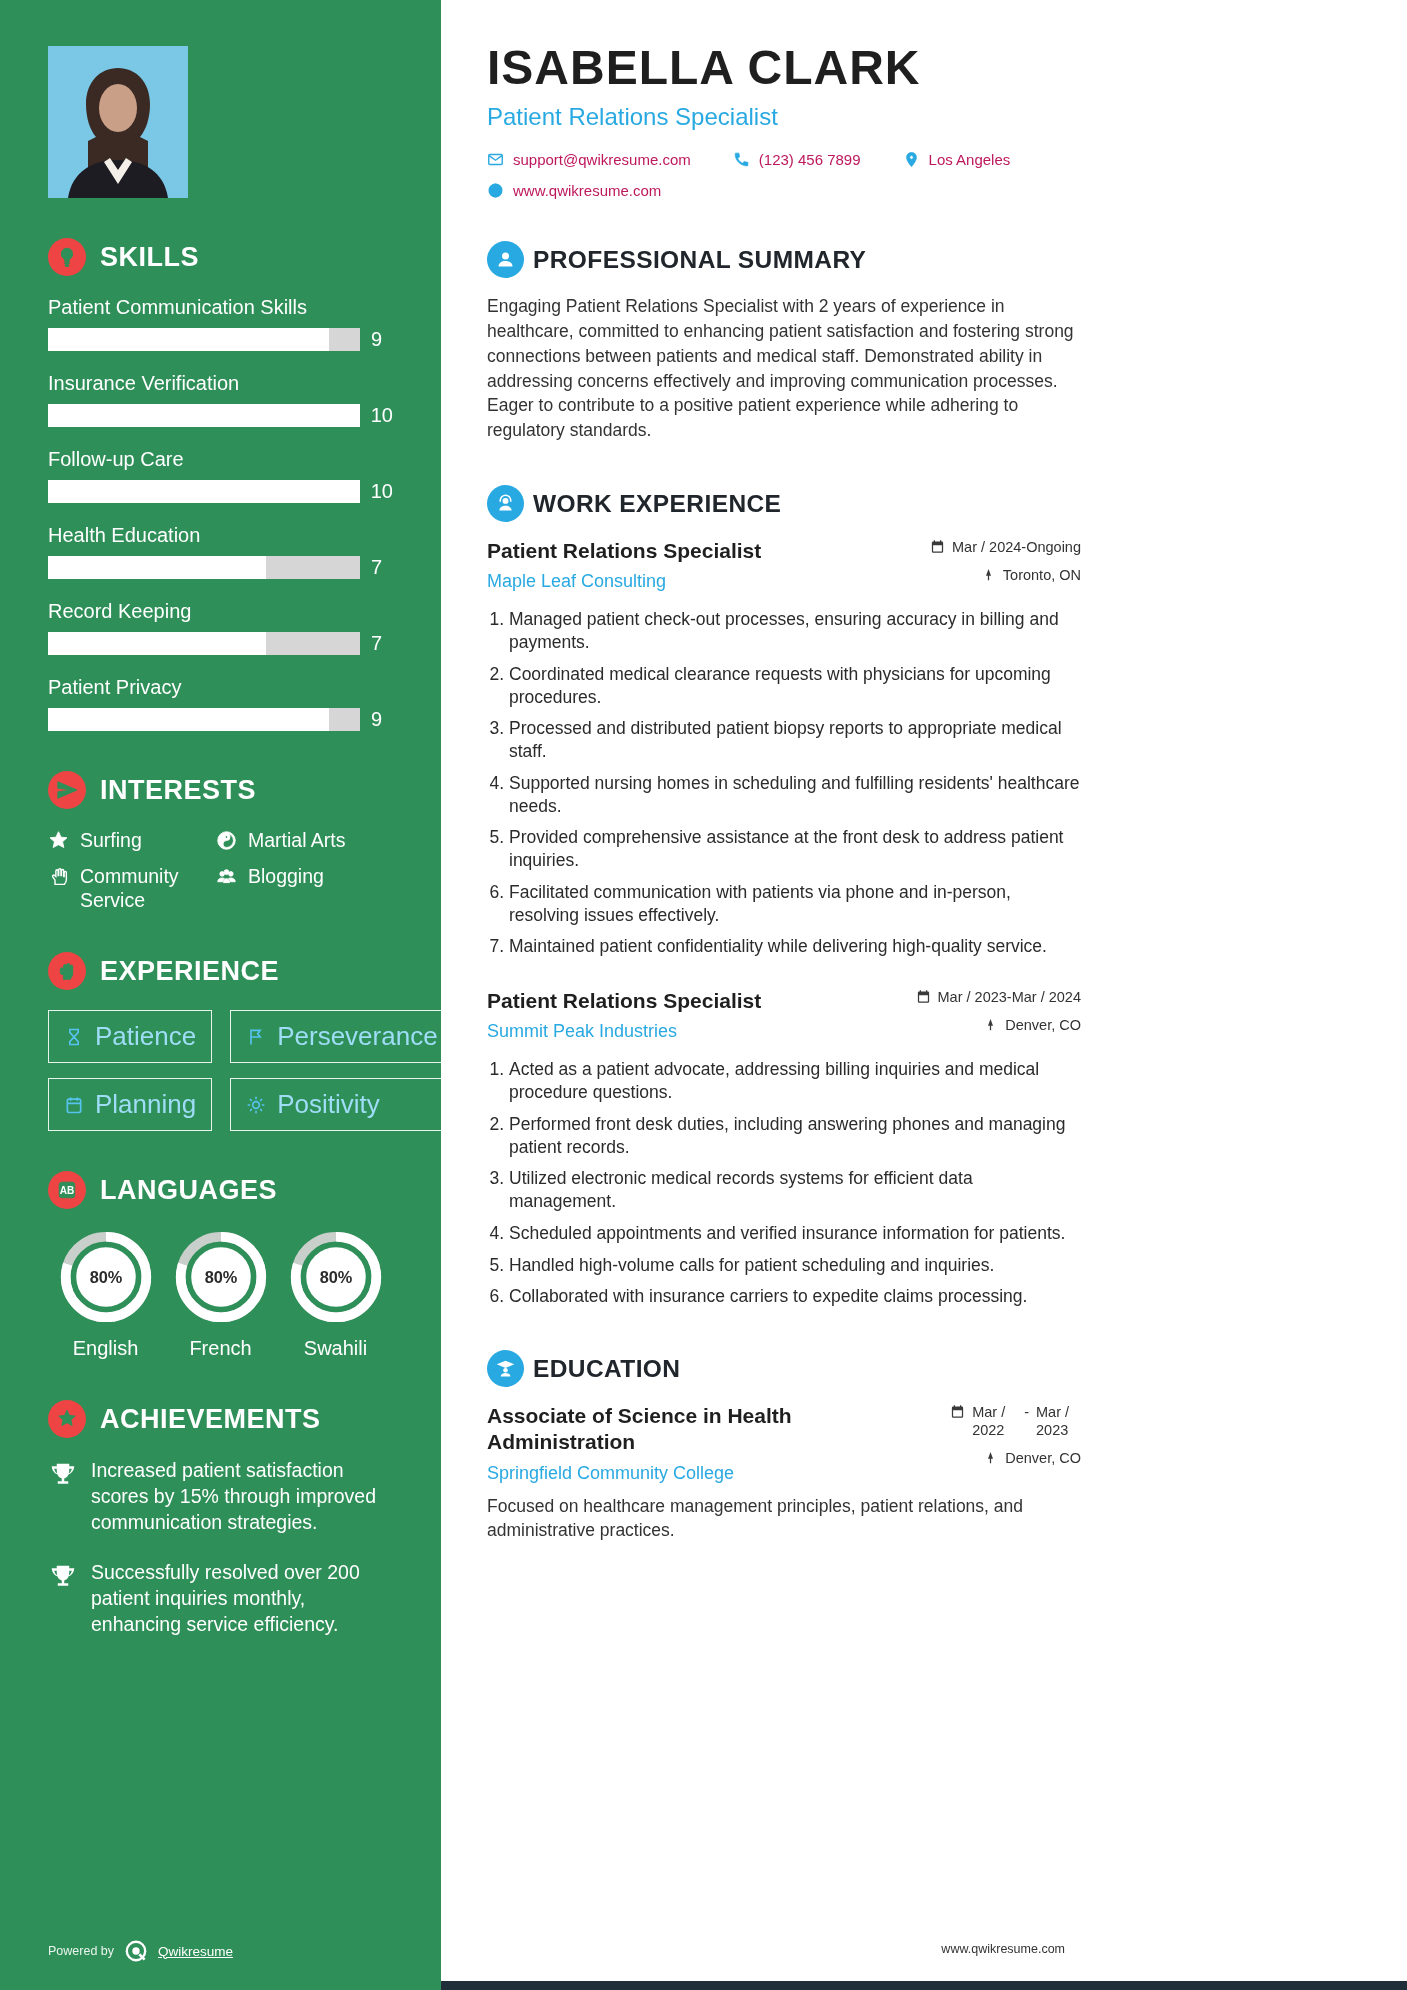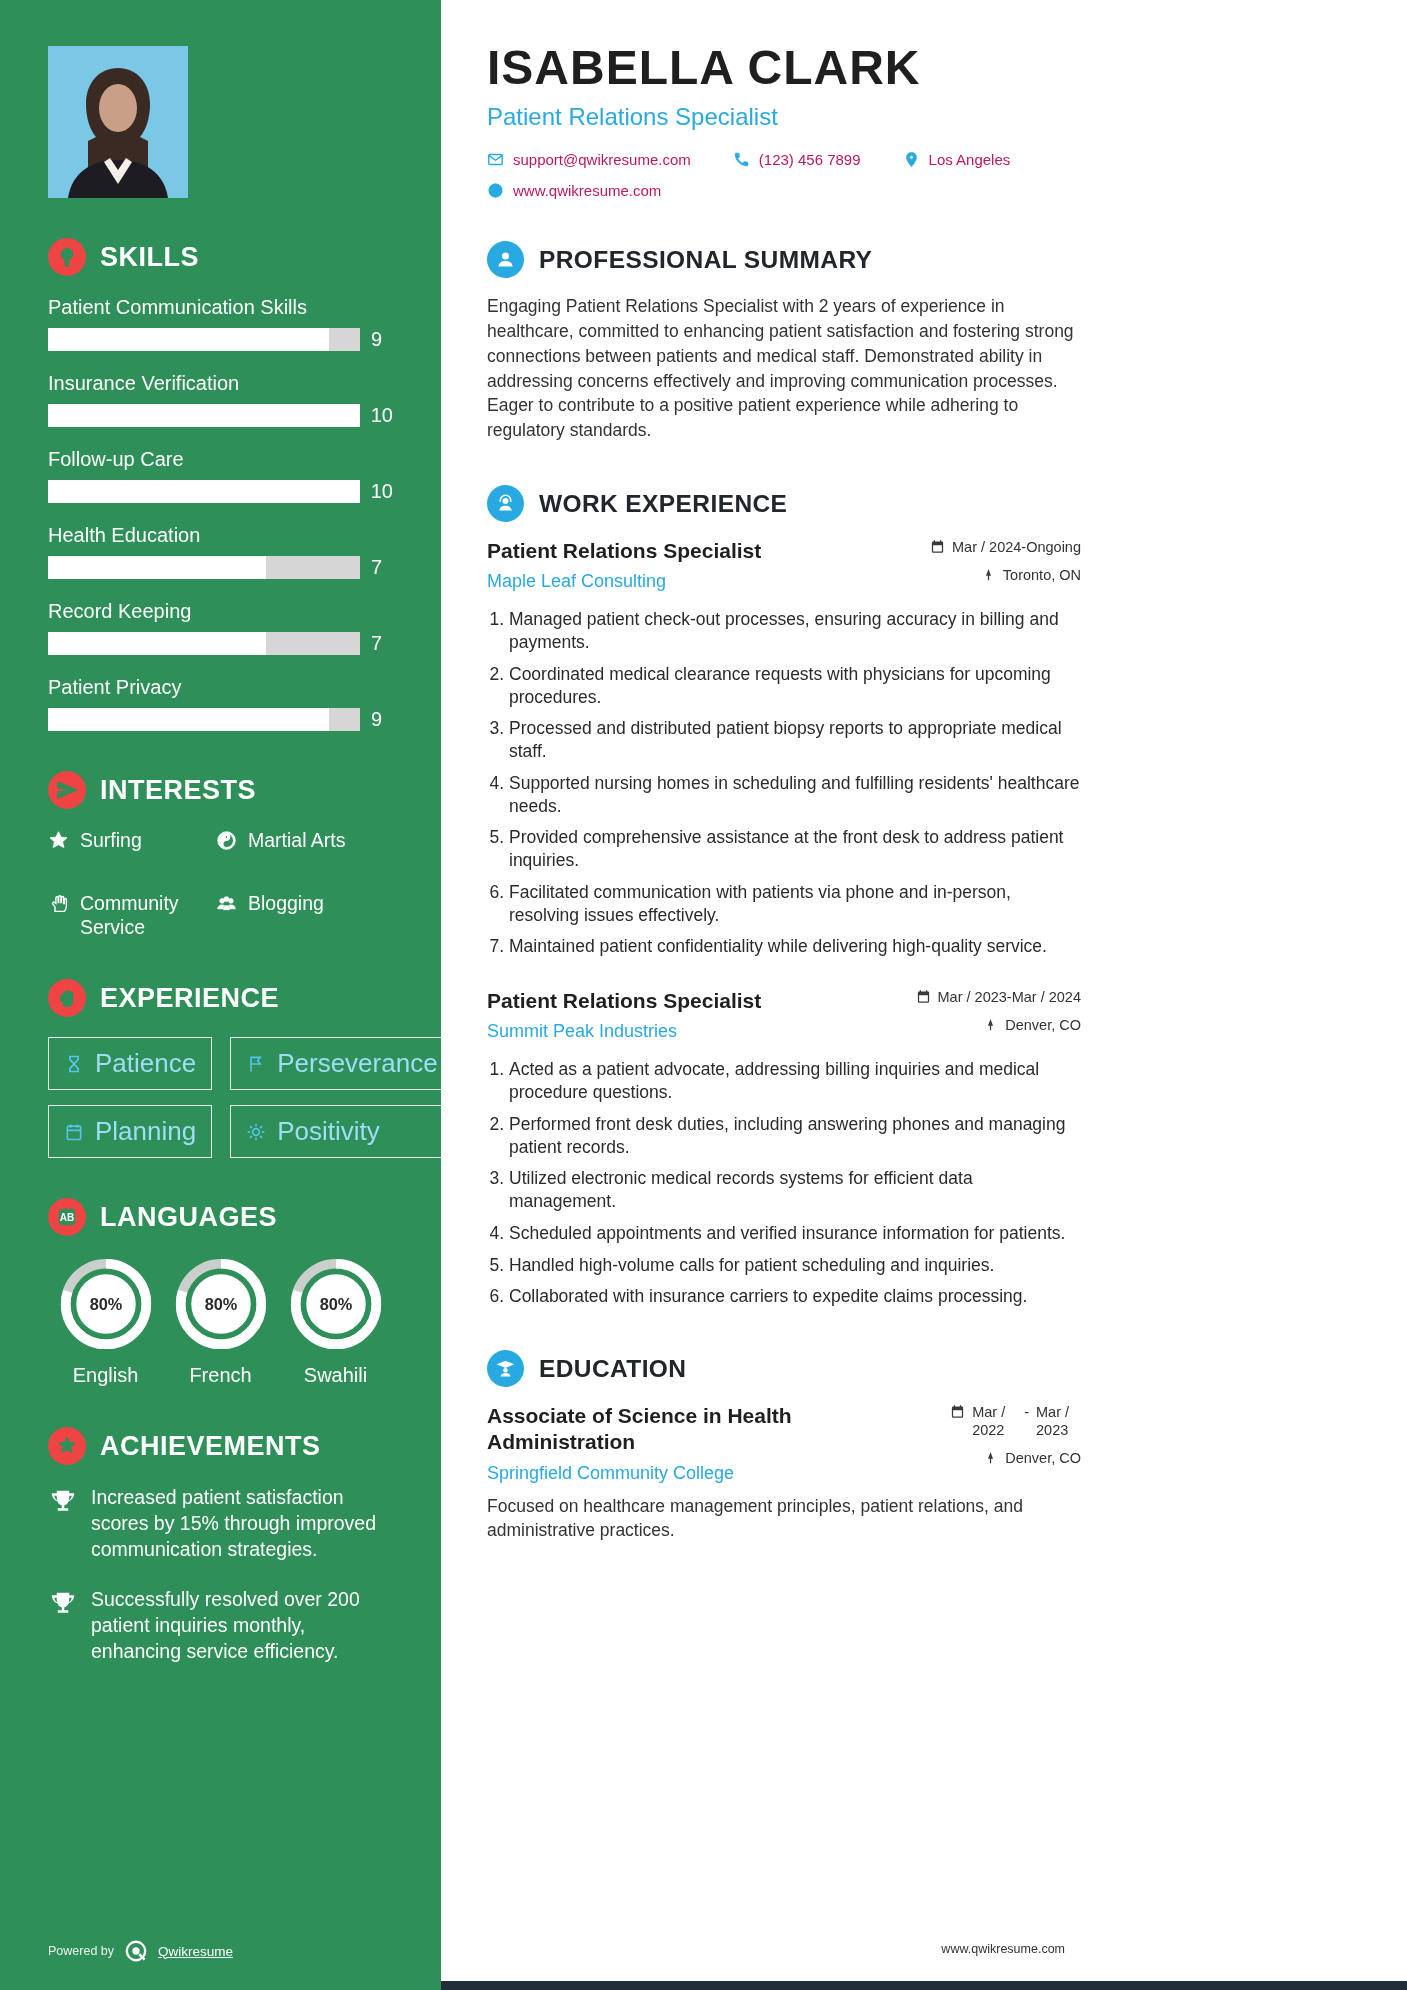--- a/index.html
+++ b/index.html
@@ -16,21 +16,21 @@
   .scircle svg { width:22px; height:22px; fill:#2E8F58; stroke:#2E8F58; }
   .side-head h2 { font-size:27px; font-weight:bold; letter-spacing:.5px; color:#fff; }
 
   .skill { margin-bottom:21px; }
   .skill-label { font-size:20px; margin-bottom:9px; }
   .skill-row { display:flex; align-items:center; }
   .bar-track { width:312px; height:23px; background:#d6d6d6; position:relative; overflow:hidden; }
   .bar-fill { height:100%; background:#fff; }
   .skill-value { font-size:20px; color:#fff; margin-left:11px; }
 
-  .interests-grid { display:grid; grid-template-columns:168px 1fr; row-gap:40px; }
+  .interests-grid { display:grid; grid-template-columns:168px 1fr; row-gap:13px; }
   .interest { display:flex; gap:11px; font-size:19.5px; line-height:1.2; align-items:flex-start; }
   .interest svg { width:21px; height:21px; fill:#fff; stroke:#fff; flex-shrink:0; margin-top:1px; }
 
   .strengths-grid { display:grid; grid-template-columns:max-content max-content; gap:15px 18px; }
   .chip { display:flex; align-items:center; gap:11px; border:1.6px solid rgba(255,255,255,.9); padding:10px 15px; }
   .chip svg { width:20px; height:20px; fill:none; stroke:#56C2EE; stroke-width:2; }
   .chip span { font-size:26px; color:#9FDDF6; }
 
   .lang-grid { display:grid; grid-template-columns:repeat(3,1fr); justify-items:center; row-gap:12px; }
   .donut { width:96px; height:96px; }
@@ -50,21 +50,21 @@
   .main { position:relative; width:640px; padding:40px 0 0 46px; }
   .name { font-size:48px; font-weight:bold; letter-spacing:1px; color:#1f1f1f; }
   .role { font-size:24px; color:#29A9E1; margin-top:8px; }
   .contact-row { display:flex; align-items:center; gap:10px; margin-top:20px; flex-wrap:wrap; }
   .contact-row + .contact-row { margin-top:14px; }
   .c-item { display:flex; align-items:center; gap:9px; margin-right:32px; }
   .c-item svg { width:17px; height:17px; fill:#29A9E1; stroke:#29A9E1; }
   .c-item span, .c-item a { font-size:15px; color:#be185d; text-decoration:none; }
 
   .m-section { margin-top:42px; }
-  .m-head { display:flex; align-items:center; gap:15px; margin-bottom:16px; }
+  .m-head { display:flex; align-items:center; gap:9px; margin-bottom:16px; }
   .mcircle { width:37px; height:37px; border-radius:50%; background:#29A9E1; display:flex; align-items:center; justify-content:center; flex-shrink:0; }
   .mcircle svg { width:21px; height:21px; fill:#fff; }
   .m-head h3 { font-size:24.5px; font-weight:bold; color:#20262b; letter-spacing:.4px; }
 
   .summary-text { font-size:17.5px; color:#333; line-height:1.42; }
 
   .job { margin-top:24px; }
   .job-top { display:flex; justify-content:space-between; }
   .job-left { flex:1; padding-right:14px; }
   .job-title { font-size:21px; font-weight:bold; color:#1f1f1f; line-height:1.25; }

